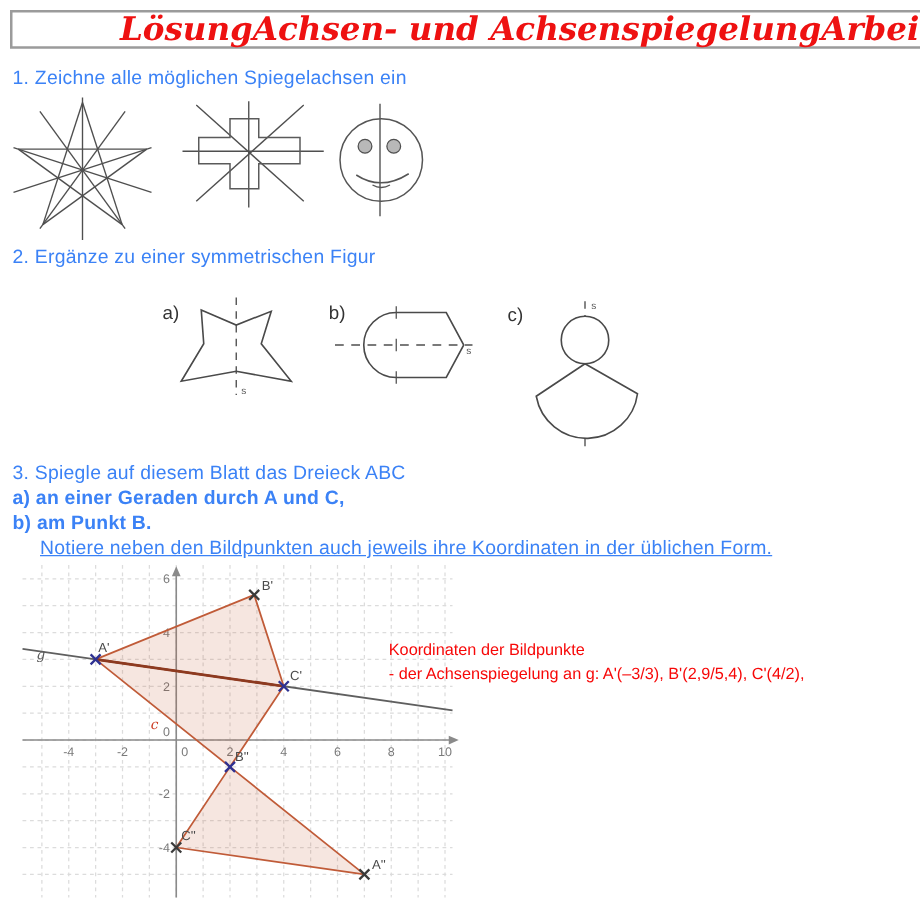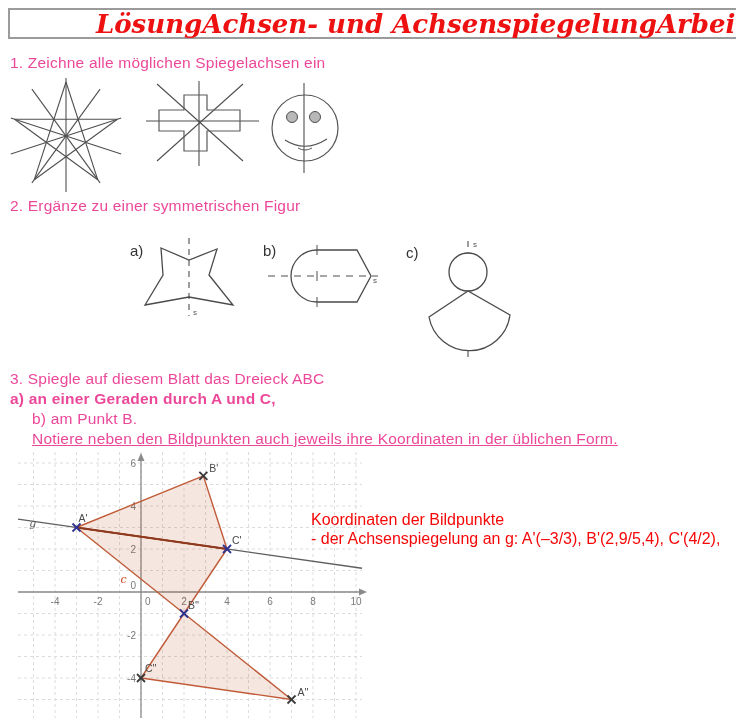--- a/index.html
+++ b/index.html
@@ -1,23 +1,23 @@
 <!DOCTYPE html>
 <html><head>
 <meta charset="utf-8">
 <style>
   html,body{margin:0;padding:0;background:#fff;}
   body{width:736px;height:720px;position:relative;font-family:"Liberation Sans",sans-serif;overflow:hidden;}
   .abs{position:absolute;}
   .header-box{left:8px;top:8px;width:714px;height:27px;border:2px solid #9b9b9b;display:flex;align-items:center;justify-content:space-between;padding:0 68px 0 86px;box-sizing:content-box;}
   .header-box span{font-family:"DejaVu Serif",serif;font-style:italic;font-weight:600;color:#ee1111;font-size:26px;white-space:nowrap;}
-  .task-text{color:#ec4899;font-size:15.5px;letter-spacing:0.2px;white-space:nowrap;}
+  .task-text{color:#3b82f6;font-size:15.5px;letter-spacing:0.2px;white-space:nowrap;}
   .task3 div{line-height:20px;}
   .fig-label{color:#333;font-size:15px;}
-  .annotation{left:311px;top:511px;color:#f70808;font-size:16px;line-height:18.5px;z-index:5;white-space:nowrap;}
+  .annotation{left:311px;top:511px;color:#f70808;font-size:13px;line-height:18.5px;z-index:5;white-space:nowrap;}
   svg{display:block;}
   .figsvg{position:absolute;}
 </style>
 </head>
 <body>
 
 <div class="abs header-box">
   <span>Lösung</span>
   <span>Achsen- und Achsenspiegelung</span>
   <span>Arbeitsblatt 3</span>
@@ -86,21 +86,21 @@
 <svg class="figsvg" style="left:415px;top:238px;" width="105" height="125" viewBox="0 0 105 125">
   <line x1="53" y1="3" x2="53" y2="122" stroke="#4f4f4f" stroke-width="1.1" stroke-dasharray="6,5"></line>
   <circle cx="53" cy="34" r="19" fill="#fff" stroke="#4a4a4a" stroke-width="1.3"></circle>
   <path d="M 53,53 L 14,79 A 41 41 0 0 0 95,77 Z" fill="#fff" stroke="#4a4a4a" stroke-width="1.3"></path>
   <text x="58" y="9" font-size="8" fill="#555">s</text>
 </svg>
 
 <div class="abs task3" style="left:10px;top:369px;">
   <div class="task-text">3. Spiegle auf diesem Blatt das Dreieck ABC</div>
   <div class="task-text" style="font-weight:bold;">a) an einer Geraden durch A und C,</div>
-  <div class="task-text" style="margin-left:22px;">b) am Punkt B.</div>
+  <div class="task-text" style="font-weight:bold;">b) am Punkt B.</div>
   <div class="task-text" style="margin-left:22px;text-decoration:underline;">Notiere neben den Bildpunkten auch jeweils ihre Koordinaten in der üblichen Form.</div>
 </div>
 
 <svg id="graph-svg" class="abs" style="left:0;top:448px;z-index:1;" width="736" height="272" viewBox="0 0 736 272">
     <line x1="33.5" y1="4" x2="33.5" y2="270" stroke="#dcdcdc" stroke-width="1" stroke-dasharray="3,3"></line>
     <line x1="55" y1="4" x2="55" y2="270" stroke="#dcdcdc" stroke-width="1" stroke-dasharray="3,3"></line>
     <line x1="76.5" y1="4" x2="76.5" y2="270" stroke="#dcdcdc" stroke-width="1" stroke-dasharray="3,3"></line>
     <line x1="98" y1="4" x2="98" y2="270" stroke="#dcdcdc" stroke-width="1" stroke-dasharray="3,3"></line>
     <line x1="119.5" y1="4" x2="119.5" y2="270" stroke="#dcdcdc" stroke-width="1" stroke-dasharray="3,3"></line>
     <line x1="141" y1="4" x2="141" y2="270" stroke="#dcdcdc" stroke-width="1" stroke-dasharray="3,3"></line>

